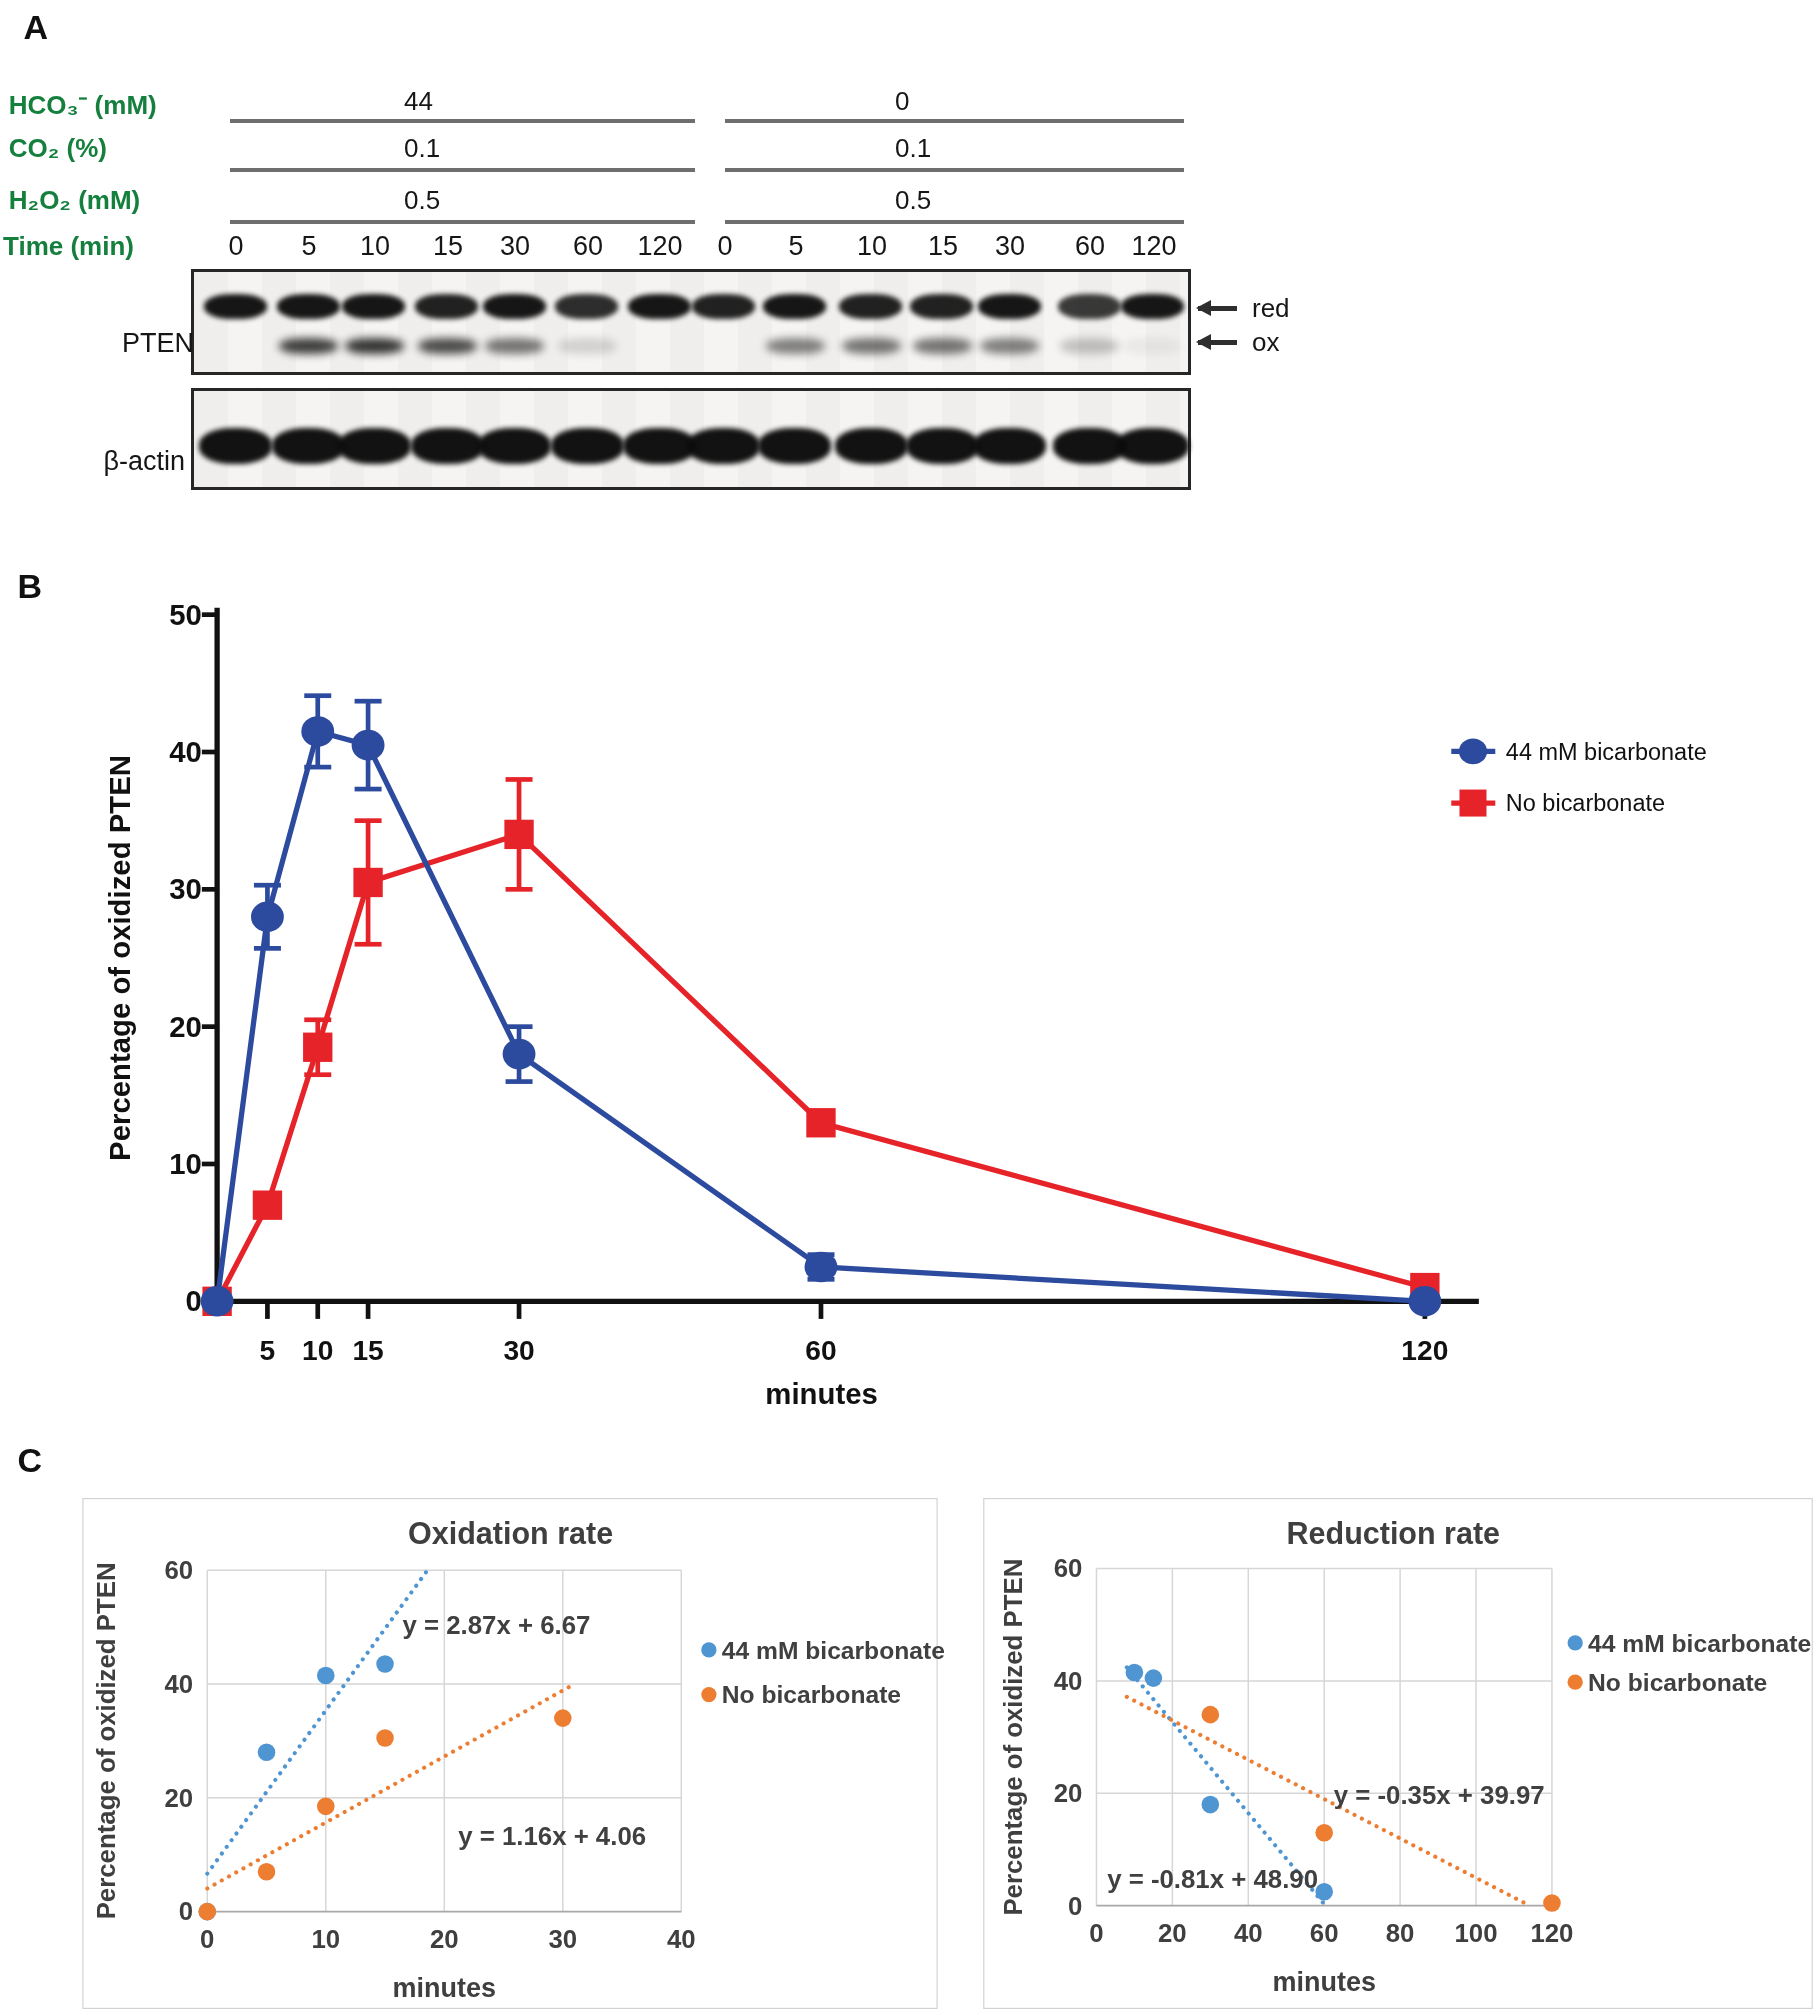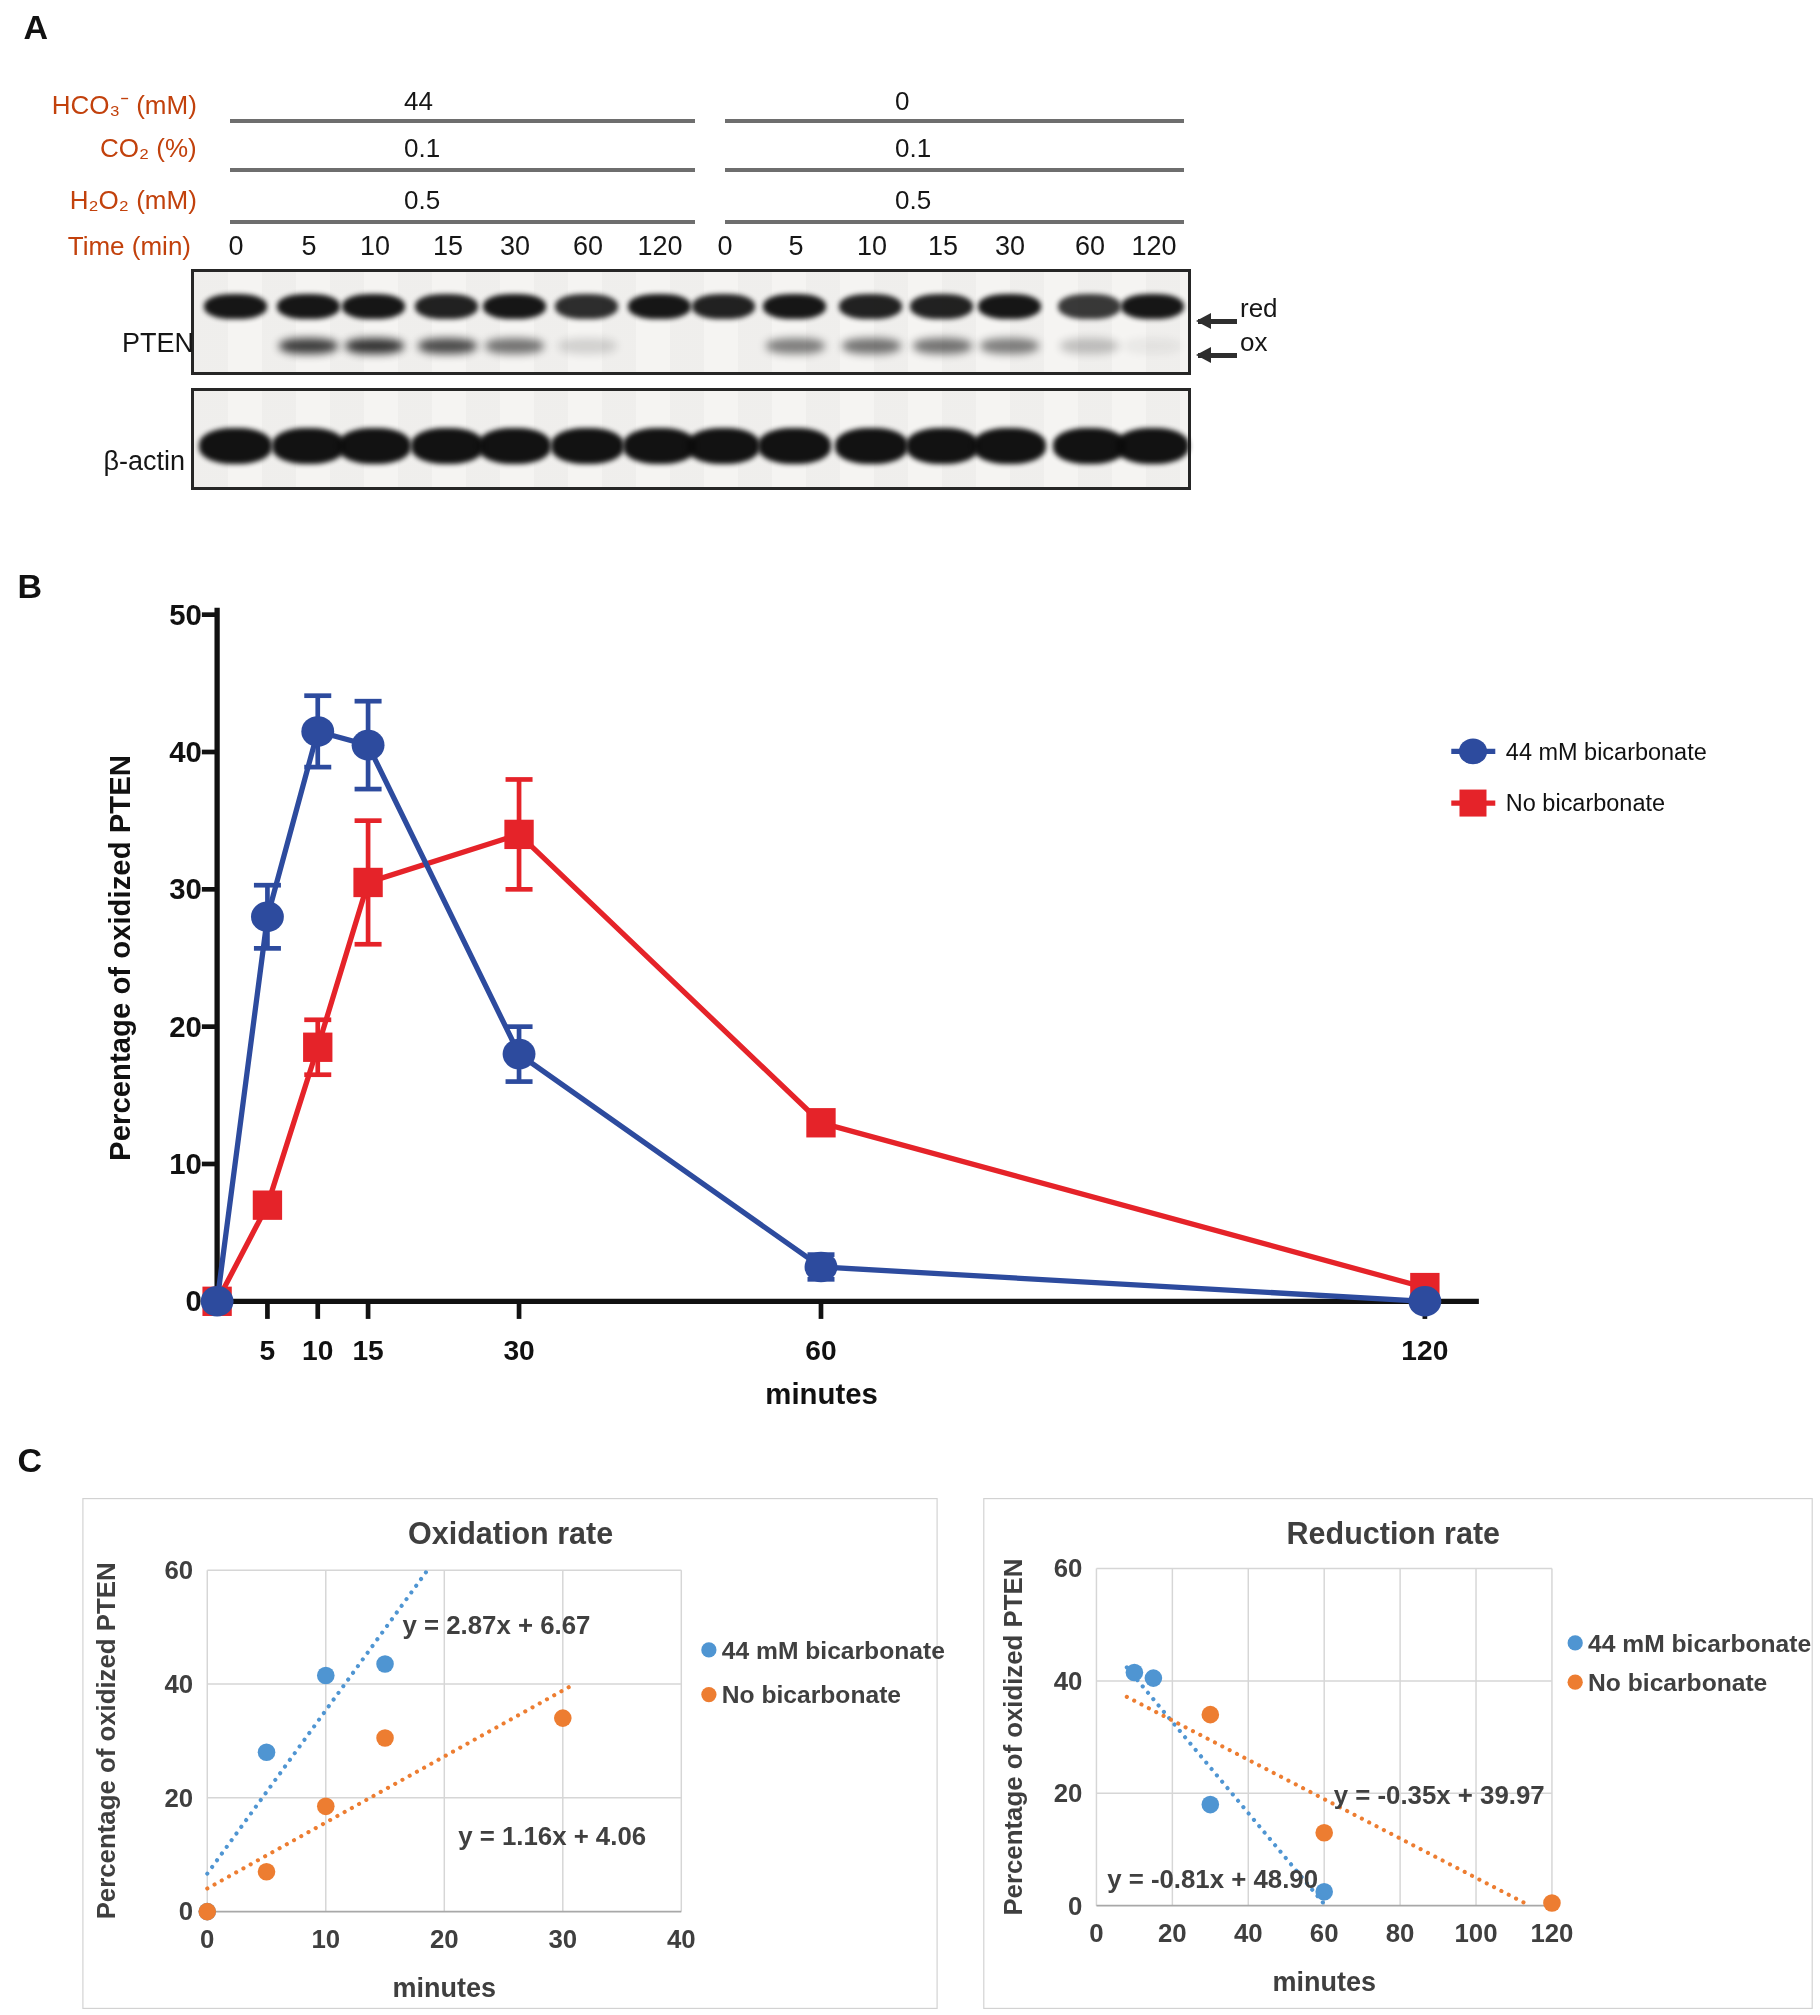--- a/index.html
+++ b/index.html
@@ -1,28 +1,28 @@
 <!DOCTYPE html>
 <html style="font-size:9.4px"><head>
 <meta charset="utf-8">
 <style>
   html,body{margin:0;padding:0;background:#ffffff;}
   #root{position:relative;width:1821px;height:2015px;background:#ffffff;overflow:hidden;
         font-family:"Liberation Sans", sans-serif;color:#111;}
   .abs{position:absolute;}
   .panel-letter{font-size:34px;font-weight:700;color:#111;}
-  .cond-label{font-size:26px;font-weight:400;color:#c2410c;text-align:right;width:188px;}
+  .cond-label{font-size:26px;font-weight:700;color:#15803d;width:188px;}
   .cond-value{font-size:26px;font-weight:500;color:#161616;text-align:left;width:117px;}
   .hline{height:3.5px;background:#6e6e6e;}
   .time-label{font-size:27px;font-weight:500;color:#161616;text-align:center;width:82px;position:absolute;}
   .blot-box{position:absolute;border:3.5px solid #262626;background:#f5f4f2;
             background-image:repeating-linear-gradient(90deg, rgba(0,0,0,0.025) 0px, rgba(0,0,0,0.025) 34px, rgba(0,0,0,0.0) 34px, rgba(0,0,0,0.0) 68px);}
   .band{position:absolute;background:#0b0b0b;border-radius:45%;}
   .blot-label{font-size:27px;font-weight:500;color:#161616;text-align:right;width:135px;}
-  .arrow-row{position:absolute;display:flex;align-items:flex-end;gap:3px;}
+  .arrow-row{position:absolute;display:flex;align-items:center;gap:15px;}
   .arrow-shape{position:relative;width:39px;height:4.7px;background:#2e2e2e;}
   .arrow-shape:before{content:"";position:absolute;left:-2.3px;top:-6.5px;width:0;height:0;
       border-top:8.8px solid transparent;border-bottom:8.8px solid transparent;border-right:15.3px solid #2e2e2e;}
   .arrow-label{font-size:26px;font-weight:500;color:#161616;}
   svg{position:absolute;overflow:visible;}
 </style>
 </head>
 <body>
 
 <div id="root">

